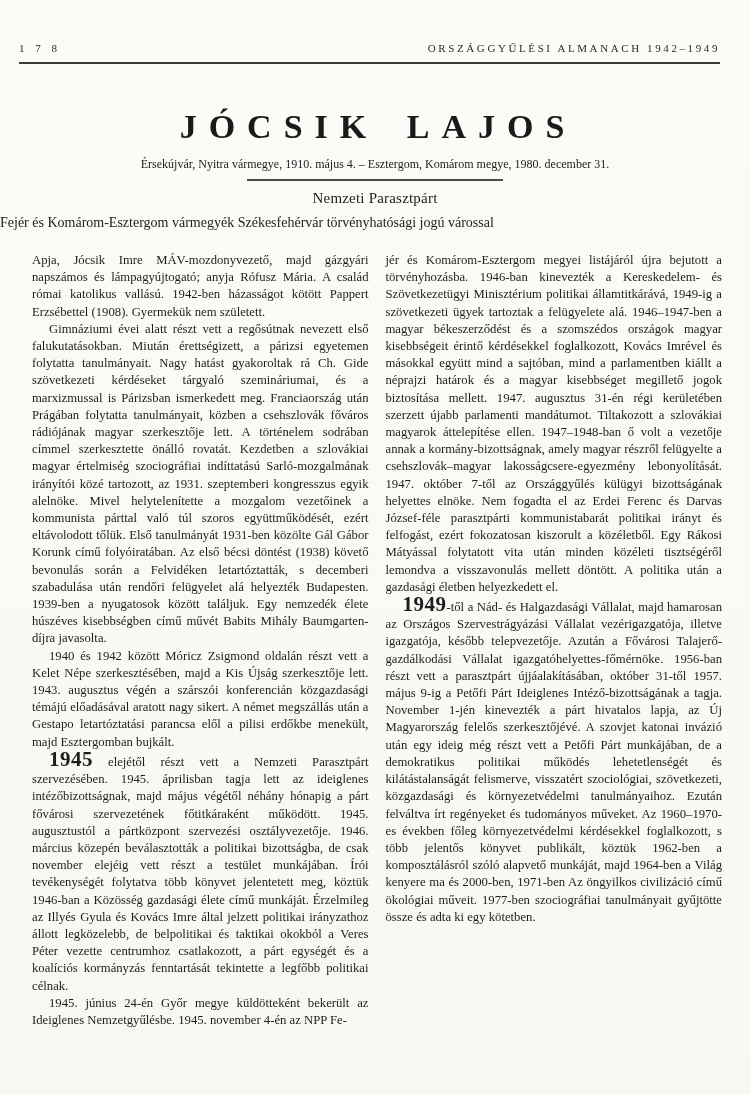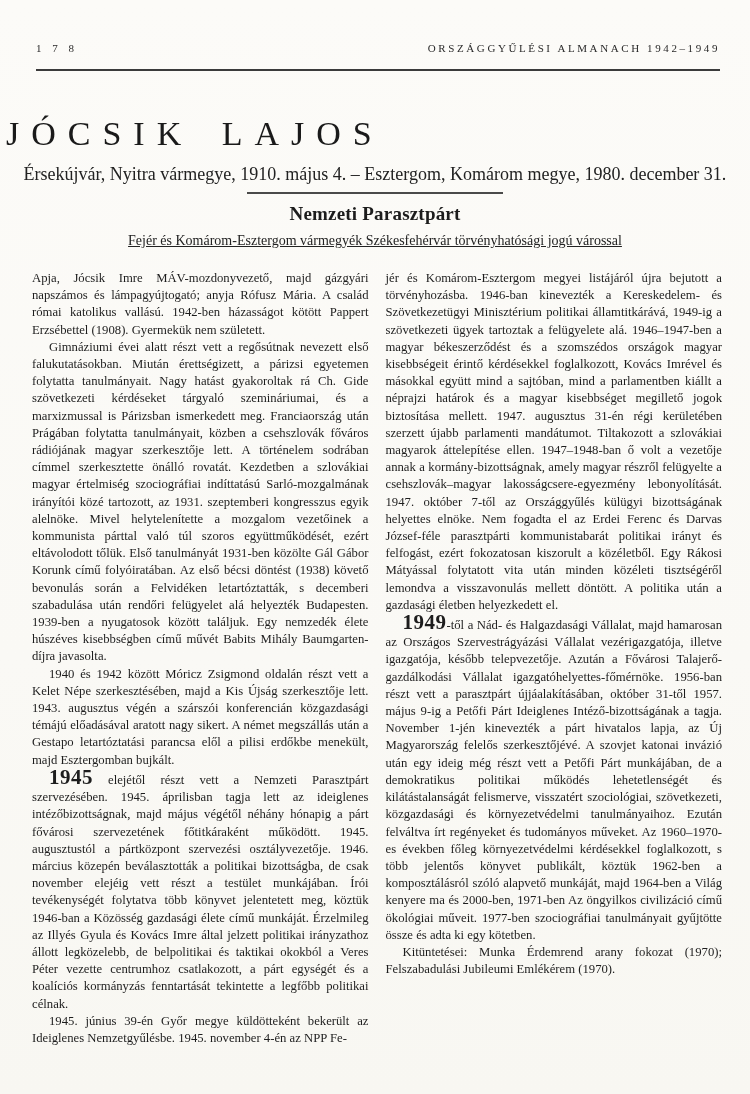--- a/index.html
+++ b/index.html
@@ -13,59 +13,58 @@
   }
   .page {
     width: 750px; height: 1094px;
     background: linear-gradient(180deg, #fcfbf8 0%, #faf9f5 60%, #f8f7f2 100%);
     overflow: hidden;
   }
   .running-header {
     display: flex;
     justify-content: space-between;
     align-items: flex-end;
-    margin: 42px 30px 0 36px;
-    padding-bottom: 15px;
+    margin: 42px 30px 0 19px;
+    padding-bottom: 8px;
     border-bottom: 2px solid #3b3b3b;
     font-size: 11px;
     color: #2a2a2a;
   }
   .page-number { letter-spacing: 4px; }
   .almanac-title { letter-spacing: 2.6px; }
   .entry-name {
-    font-weight: 400;
+    text-align: center;
+    font-weight: 700;
     font-size: 34px;
     letter-spacing: 12px;
     word-spacing: 8px;
     margin: 44px 0 0 6px;
     color: #1a1a1a;
   }
   .entry-dates {
     text-align: center;
-    font-size: 18px;
+    font-size: 12px;
     margin-top: 11px;
     color: #222;
   }
   .divider {
     width: 256px; height: 2px;
     background: #4a4a4a;
     margin: 7px auto 9px auto;
   }
   .entry-party {
     text-align: center;
-    font-weight: 700;
-    font-size: 19px;
+    font-weight: 400;
+    font-size: 15px;
     letter-spacing: 0.2px;
   }
   .entry-district {
-    text-align: center;
     font-size: 14px;
     margin-top: 8px;
     color: #222;
-    text-decoration: underline;
   }
   .columns {
     display: flex;
     gap: 17px;
     margin: 21px 28px 0 32px;
     font-size: 12.7px;
     line-height: 17.2px;
     text-align: justify;
     color: #1d1d1d;
   }
@@ -98,22 +97,21 @@
   <div class="entry-party">Nemzeti Parasztpárt</div>
 
   <div class="entry-district">Fejér és Komárom-Esztergom vármegyék Székesfehérvár törvényhatósági jogú várossal</div>
 
   <div class="columns">
     <div class="column">
         <p><span>Apja, Jócsik Imre MÁV-mozdonyvezető, majd gázgyári napszámos és lámpagyújtogató; anyja Rófusz Mária. A család római katolikus vallású. 1942-ben házasságot kötött Pappert Erzsébettel (1908). Gyermekük nem született.</span></p>
         <p class="indent"><span>Gimnáziumi évei alatt részt vett a regősútnak nevezett első falukutatásokban. Miután érettségizett, a párizsi egyetemen folytatta tanulmányait. Nagy hatást gyakoroltak rá Ch. Gide szövetkezeti kérdéseket tárgyaló szemináriumai, és a marxizmussal is Párizsban ismerkedett meg. Franciaország után Prágában folytatta tanulmányait, közben a csehszlovák főváros rádiójának magyar szerkesztője lett. A történelem sodrában címmel szerkesztette önálló rovatát. Kezdetben a szlovákiai magyar értelmiség szociográfiai indíttatású Sarló-mozgalmának irányítói közé tartozott, az 1931. szeptemberi kongresszus egyik alelnöke. Mivel helytelenítette a mozgalom vezetőinek a kommunista párttal való túl szoros együttműködését, ezért eltávolodott tőlük. Első tanulmányát 1931-ben közölte Gál Gábor </span><span class="italic">Korunk</span><span> című folyóiratában. Az első bécsi döntést (1938) követő bevonulás során a Felvidéken letartóztatták, s decemberi szabadulása után rendőri felügyelet alá helyezték Budapesten. 1939-ben a nyugatosok között találjuk. Egy nemzedék élete húszéves kisebbségben című művét Babits Mihály Baumgarten-díjra javasolta.</span></p>
         <p class="indent"><span>1940 és 1942 között Móricz Zsigmond oldalán részt vett a Kelet Népe szerkesztésében, majd a Kis Újság szerkesztője lett. 1943. augusztus végén a szárszói konferencián közgazdasági témájú előadásával aratott nagy sikert. A német megszállás után a Gestapo letartóztatási parancsa elől a pilisi erdőkbe menekült, majd Esztergomban bujkált.</span></p>
         <p class="indent"><span class="year-marker">1945</span><span> elejétől részt vett a Nemzeti Parasztpárt szervezésében. 1945. áprilisban tagja lett az ideiglenes intézőbizottságnak, majd május végétől néhány hónapig a párt fővárosi szervezetének főtitkáraként működött. 1945. augusztustól a pártközpont szervezési osztályvezetője. 1946. március közepén beválasztották a politikai bizottságba, de csak november elejéig vett részt a testület munkájában. Írói tevékenységét folytatva több könyvet jelentetett meg, köztük 1946-ban a Közösség gazdasági élete című munkáját. Érzelmileg az Illyés Gyula és Kovács Imre által jelzett politikai irányzathoz állott legközelebb, de belpolitikai és taktikai okokból a Veres Péter vezette centrumhoz csatlakozott, a párt egységét és a koalíciós kormányzás fenntartását tekintette a legfőbb politikai célnak.</span></p>
-        <p class="indent"><span>1945. június 39-én Győr megye küldötteként bekerült az Ideiglenes Nemzetgyűlésbe. 1945. november 4-én az NPP Fe-</span></p>
+        <p class="indent"><span>1945. június 24-én Győr megye küldötteként bekerült az Ideiglenes Nemzetgyűlésbe. 1945. november 4-én az NPP Fe-</span></p>
       </div>
     <div class="column">
         <p><span>jér és Komárom-Esztergom megyei listájáról újra bejutott a törvényhozásba. 1946-ban kinevezték a Kereskedelem- és Szövetkezetügyi Minisztérium politikai államtitkárává, 1949-ig a szövetkezeti ügyek tartoztak a felügyelete alá. 1946–1947-ben a magyar békeszerződést és a szomszédos országok magyar kisebbségeit érintő kérdésekkel foglalkozott, Kovács Imrével és másokkal együtt mind a sajtóban, mind a parlamentben kiállt a néprajzi határok és a magyar kisebbséget megillető jogok biztosítása mellett. 1947. augusztus 31-én régi kerületében szerzett újabb parlamenti mandátumot. Tiltakozott a szlovákiai magyarok áttelepítése ellen. 1947–1948-ban ő volt a vezetője annak a kormány-bizottságnak, amely magyar részről felügyelte a csehszlovák–magyar lakosságcsere-egyezmény lebonyolítását. 1947. október 7-től az Országgyűlés külügyi bizottságának helyettes elnöke. Nem fogadta el az Erdei Ferenc és Darvas József-féle parasztpárti kommunistabarát politikai irányt és felfogást, ezért fokozatosan kiszorult a közéletből. Egy Rákosi Mátyással folytatott vita után minden közéleti tisztségéről lemondva a visszavonulás mellett döntött. A politika után a gazdasági életben helyezkedett el.</span></p>
         <p class="indent"><span class="year-marker">1949</span><span>-től a Nád- és Halgazdasági Vállalat, majd hamarosan az Országos Szervestrágyázási Vállalat vezérigazgatója, illetve igazgatója, később telepvezetője. Azután a Fővárosi Talajerő-gazdálkodási Vállalat igazgatóhelyettes-főmérnöke. 1956-ban részt vett a parasztpárt újjáalakításában, október 31-től 1957. május 9-ig a Petőfi Párt Ideiglenes Intéző-bizottságának a tagja. November 1-jén kinevezték a párt hivatalos lapja, az </span><span class="italic">Új Magyarország</span><span> felelős szerkesztőjévé. A szovjet katonai invázió után egy ideig még részt vett a Petőfi Párt munkájában, de a demokratikus politikai működés lehetetlenségét és kilátástalanságát felismerve, visszatért szociológiai, szövetkezeti, közgazdasági és környezetvédelmi tanulmányaihoz. Ezután felváltva írt regényeket és tudományos műveket. Az 1960–1970-es években főleg környezetvédelmi kérdésekkel foglalkozott, s több jelentős könyvet publikált, köztük 1962-ben a komposztálásról szóló alapvető munkáját, majd 1964-ben a Világ kenyere ma és 2000-ben, 1971-ben Az öngyilkos civilizáció című ökológiai műveit. 1977-ben szociográfiai tanulmányait gyűjtötte össze és adta ki egy kötetben.</span></p>
-        <p class="indent"><span class="italic">Kitüntetései:</span><span> Munka Érdemrend arany fokozat (1970); Felszabadulási Jubileumi Emlékérem (1970).</span></p>
       </div>
   </div>
 
 </div>
 
 </body></html>

